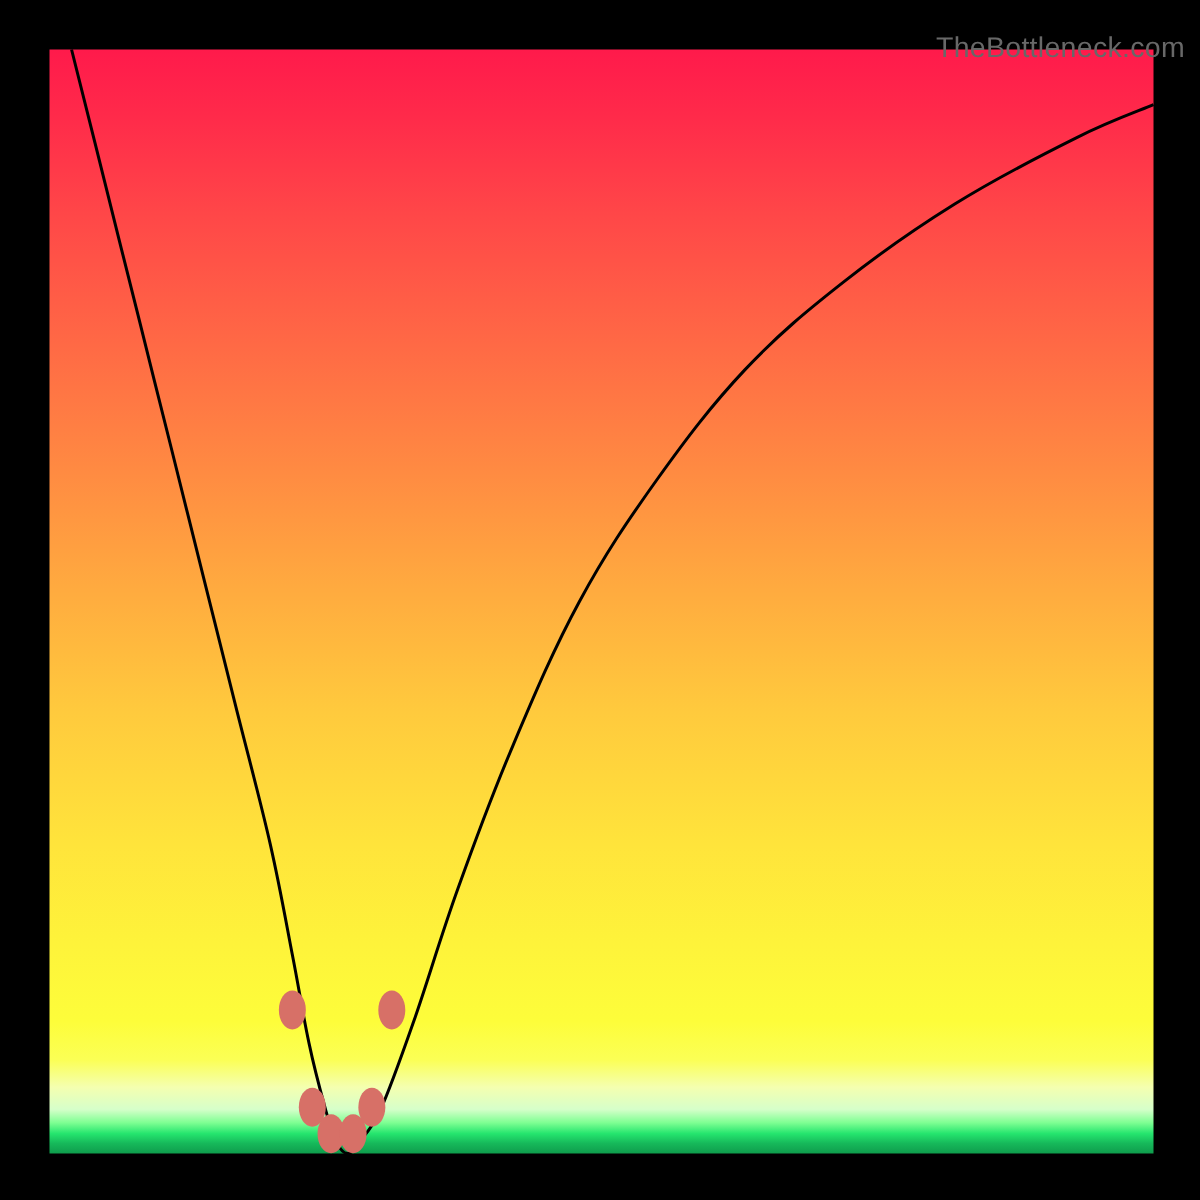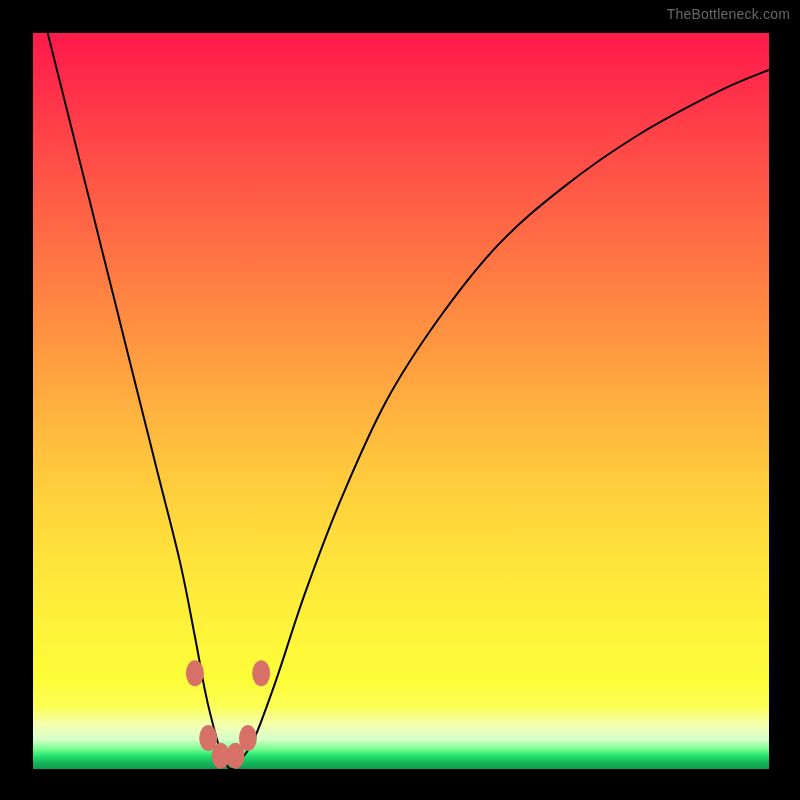--- a/index.html
+++ b/index.html
@@ -42,24 +42,24 @@
         #f4ffb0 94%,
         #d6ffca 96%,
         #7fff93 97.2%,
         #25e56e 98.2%,
         #16b85a 99.1%,
         #0f9c4c 100%
       );
   }
   .watermark {
     position: absolute;
-    top: 6px;
+    top: 22px;
     right: 10px;
     color: #686868;
-    font-size: 14px;
+    font-size: 19px;
     letter-spacing: 0.2px;
     font-weight: 500;
     user-select: none;
   }
   svg.curve {
     position: absolute;
     left: 0;
     top: 0;
     width: 736px;
     height: 736px;

